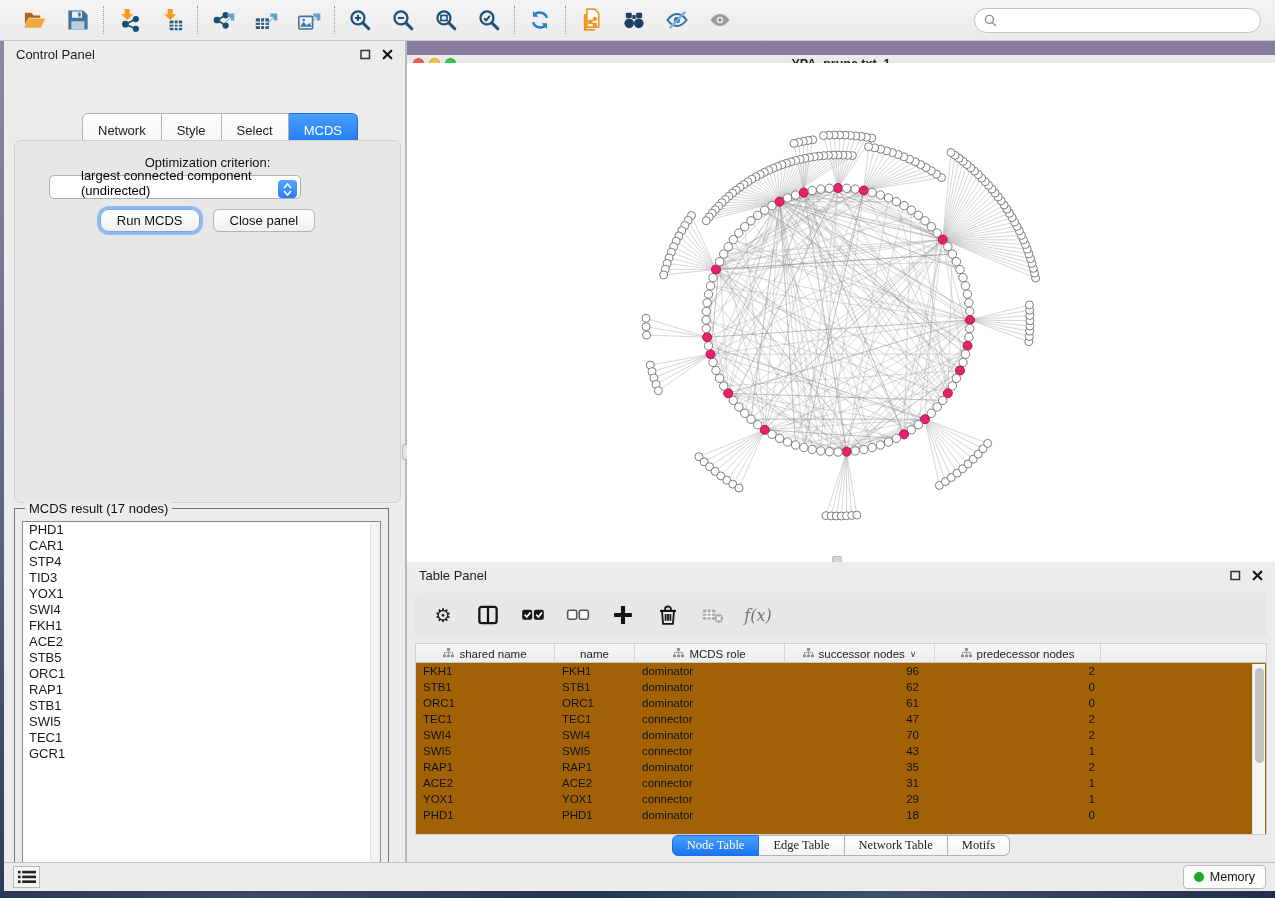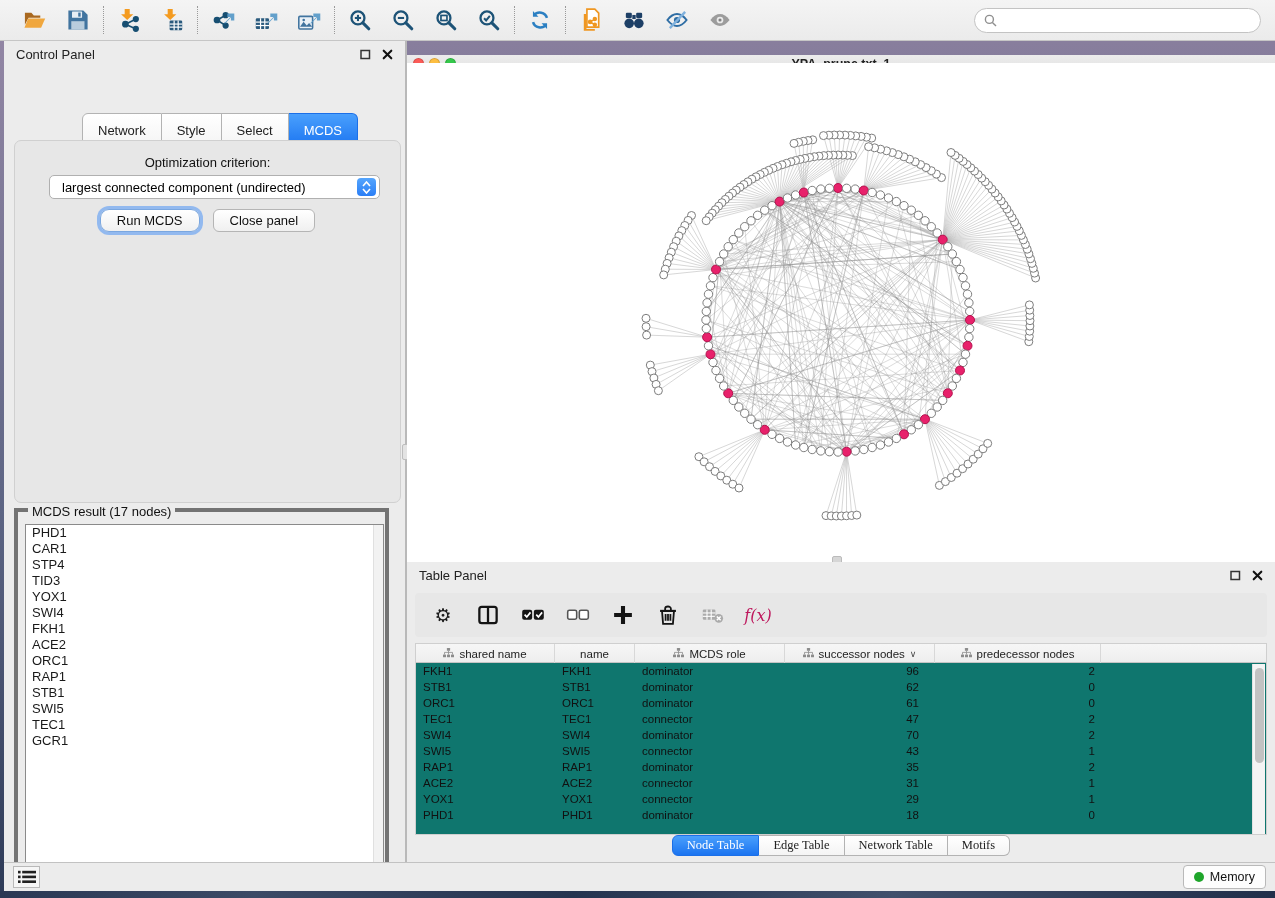--- a/index.html
+++ b/index.html
@@ -42,32 +42,32 @@
     padding:0 15px; cursor:pointer; }
   .seg-btn:first-child { border-left:1px solid #b3b3b3; border-radius:6px 0 0 6px; }
   .seg-btn:last-child { border-radius:0 6px 6px 0; }
   .seg-btn.active { background:linear-gradient(#4aa0fd,#1b74f0); border-color:#1b6fe8; color:#fff; }
 
   #cp-tabs { left:78px; top:72px; }
 
   #cp-body { left:10px; top:99px; width:387px; height:363px; background:#e7e7e7;
     border:1px solid #d0d0d0; border-radius:7px; }
   #opt-label { left:0; top:14px; width:100%; text-align:center; font-size:13px; color:#111; }
-  #criterion-select { left:34px; top:34px; width:331px; height:24px; background:#fff;
-    border:1px solid #b0b0b0; border-radius:5px; display:flex; align-items:center; cursor:pointer; }
+  #criterion-select { left:34px; top:34px; width:252px; height:24px; background:#fff;
+    border:1px solid #b0b0b0; border-radius:5px; display:flex; align-items:flex-end; cursor:pointer;padding-left:19px; }
   #criterion-select .sel-text { flex:1; font-size:13px; padding-left:12px; color:#000; }
   .stepper { width:19px; height:18px; margin-right:3px; border-radius:4px;
     background:linear-gradient(#55a5fd,#2a7ef6); display:flex; flex-direction:column;
     align-items:center; justify-content:center; gap:1px; }
   #cp-buttons { left:0; top:68px; width:100%; display:flex; justify-content:center; gap:13px; }
   .mac-btn { height:23px; background:linear-gradient(#ffffff,#f0f0f0); border:1px solid #b5b5b5;
     border-radius:6px; font-size:13px; font-family:inherit; color:#111; padding:0 16px; cursor:pointer; }
   .mac-btn.focus-ring { box-shadow:0 0 0 3px rgba(90,155,245,.6); border-color:#7aa7e0;border-radius:9px; }
 
-  #mcds-group { left:10px; top:467px; width:375px; height:373px; border:4px solid #737373; }
+  #mcds-group { left:10px; top:467px; width:375px; height:373px; border:1px solid #737373; }
   #mcds-group-title { left:10px; top:-8px; background:#ececec; padding:0 4px; font-size:13px; color:#111; }
   #mcds-list { left:7px; top:12px; width:359px; height:352px; background:#fff; border:1px solid #8a8a8a;
     overflow:hidden; position:absolute; }
   .mcds-item { font-size:13px; line-height:16px; padding-left:6px; cursor:default; }
   #mcds-scroll { position:absolute; right:0; top:0; width:10px; height:100%; background:#f2f2f2; border-left:1px solid #e0e0e0; }
 
   
   #v-divider { left:405px; top:41px; width:2px; height:821px; background:#b9b9b9; }
   #v-grip { left:402px; top:444px; width:8px; height:16px; background:#e3e3e3; border:1px solid #bdbdbd; border-radius:2px; }
 
@@ -80,24 +80,24 @@
   #net-canvas { left:0; top:22px; width:868px; height:499px; background:#fff; }
   #h-grip { left:832px; top:556px; width:10px; height:8px; background:#d6d6d6; border:1px solid #bbb; border-radius:2px; }
 
   
   #table-panel { left:407px; top:562px; width:868px; height:300px; background:#ececec; }
   #tp-head { height:27px; display:flex; align-items:center; padding:0 12px; }
   #tp-toolbar { left:8px; top:31px; width:852px; height:44px; background:#e7e7e7; border-radius:4px;
     display:flex; align-items:center; gap:21px; padding:0 16px; }
   .tp-tool { display:flex; align-items:center; justify-content:center; width:24px; height:24px; cursor:pointer; }
   .tp-tool.disabled { cursor:default; }
-  .fx-label { font-family:"DejaVu Serif","Liberation Serif",serif; font-style:italic; font-size:16px; color:#be185d; }
+  .fx-label { font-family:"DejaVu Serif","Liberation Serif",serif; font-style:italic; font-size:16px; color:#737373; }
   .gear-glyph { font-size:19px; color:#1c1c1c; line-height:1; }
 
-  #node-table { left:8px; top:81px; width:852px; height:192px; background:#0f766e; border:1px solid #cfcfcf; overflow:hidden; }
+  #node-table { left:8px; top:81px; width:852px; height:192px; background:#a16207; border:1px solid #cfcfcf; overflow:hidden; }
   .tbl-grid { display:grid; grid-template-columns:139px 80px 150px 150px 166px 1fr; }
   #tbl-header { background:linear-gradient(#f6f6f6,#eeeeee); border-bottom:1px solid #c4c4c4; height:19px; }
   .th { display:flex; align-items:center; justify-content:center; gap:5px; font-size:11.5px; color:#222;
     border-right:1px solid #d8d8d8; height:19px; cursor:pointer; }
   .th:last-child { border-right:none; }
   .sort-chev { font-size:9px; color:#444; }
   .tr { height:16px; cursor:default; }
   .td { font-size:11.5px; color:#111; padding-left:7px; display:flex; align-items:center; height:16px; }
   .td.num { justify-content:flex-end; padding-right:16px; }
   .td.num2 { justify-content:flex-end; padding-right:6px; }
@@ -352,20 +352,21 @@
     <span id="mcds-group-title" class="abs">MCDS result (17 nodes)</span>
     <div id="mcds-list">
       <div class="mcds-item">PHD1</div>
         <div class="mcds-item">CAR1</div>
         <div class="mcds-item">STP4</div>
         <div class="mcds-item">TID3</div>
         <div class="mcds-item">YOX1</div>
         <div class="mcds-item">SWI4</div>
         <div class="mcds-item">FKH1</div>
         <div class="mcds-item">ACE2</div>
+        <div class="mcds-item">STB5</div>
         <div class="mcds-item">ORC1</div>
         <div class="mcds-item">RAP1</div>
         <div class="mcds-item">STB1</div>
         <div class="mcds-item">SWI5</div>
         <div class="mcds-item">TEC1</div>
         <div class="mcds-item">GCR1</div>
         <div id="mcds-scroll"></div>
     </div>
   </div>
 </div>

